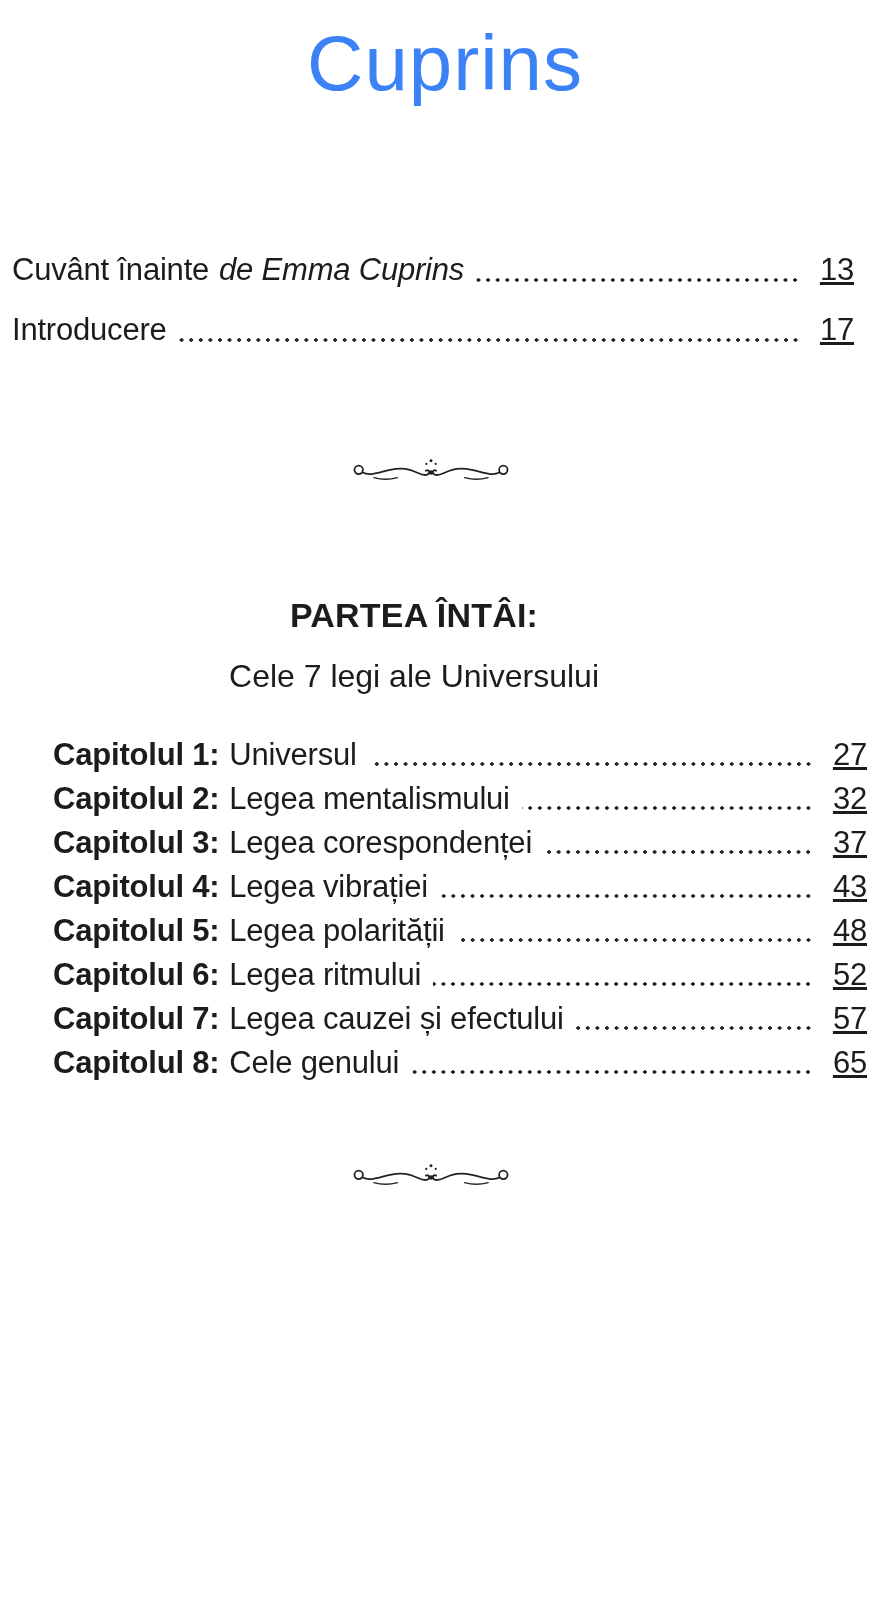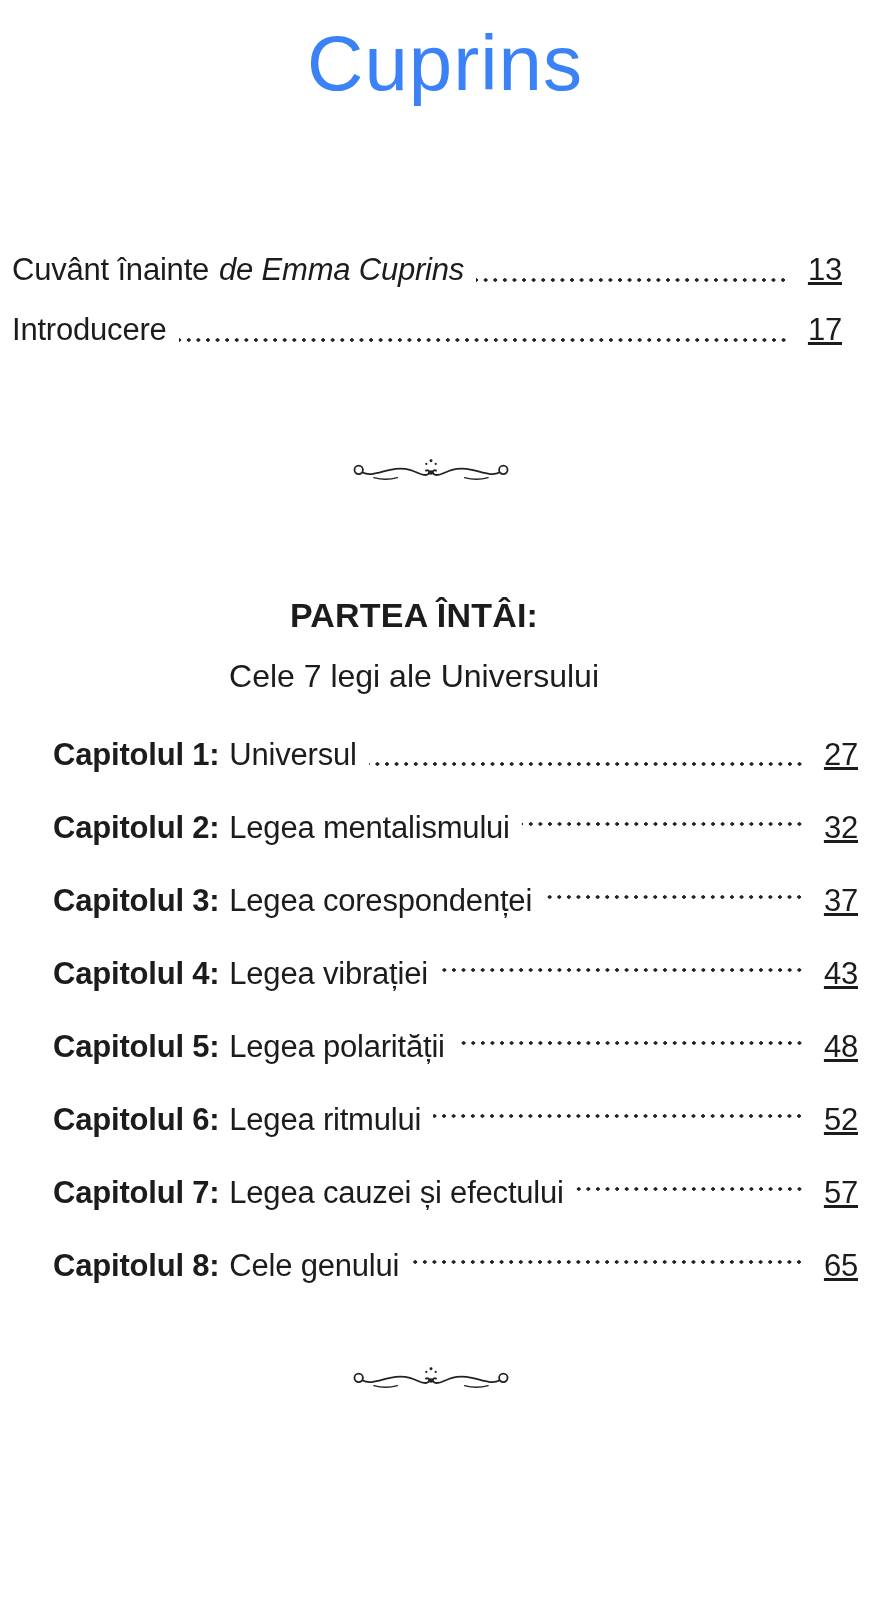--- a/index.html
+++ b/index.html
@@ -20,21 +20,21 @@
     font-weight: 300;
     letter-spacing: 1px;
     line-height: 94px;
     color: #3b82f6;
   }
 
   
   .front-matter {
     margin-top: 140px;
     padding-left: 12px;
-    padding-right: 48px;
+    padding-right: 36px;
   }
   .toc-row {
     display: flex;
     align-items: flex-end;
     font-size: 31px;
     line-height: 40px;
     letter-spacing: -0.2px;
   }
   .front-matter .toc-row + .toc-row { margin-top: 20px; }
   .toc-row .entry-label { white-space: nowrap; }
@@ -83,24 +83,24 @@
     margin-top: 18px;
     font-size: 32px;
     font-weight: 400;
     line-height: 42px;
   }
 
   
   .chapters {
     margin-top: 39px;
     padding-left: 53px;
-    padding-right: 32px;
+    padding-right: 23px;
   }
   .chapters .toc-row { line-height: 38px; }
-  .chapters .toc-row + .toc-row { margin-top: 35px; align-items: center; }
+  .chapters .toc-row + .toc-row { margin-top: 6px; }
   .chapter-label { font-weight: 700; white-space: nowrap; }
   .chapter-title { white-space: nowrap; margin-left: 0.32em; }
 </style>
 </head>
 <body>
 
 <div class="page">
 
   <h1 class="title">Cuprins</h1>
 

